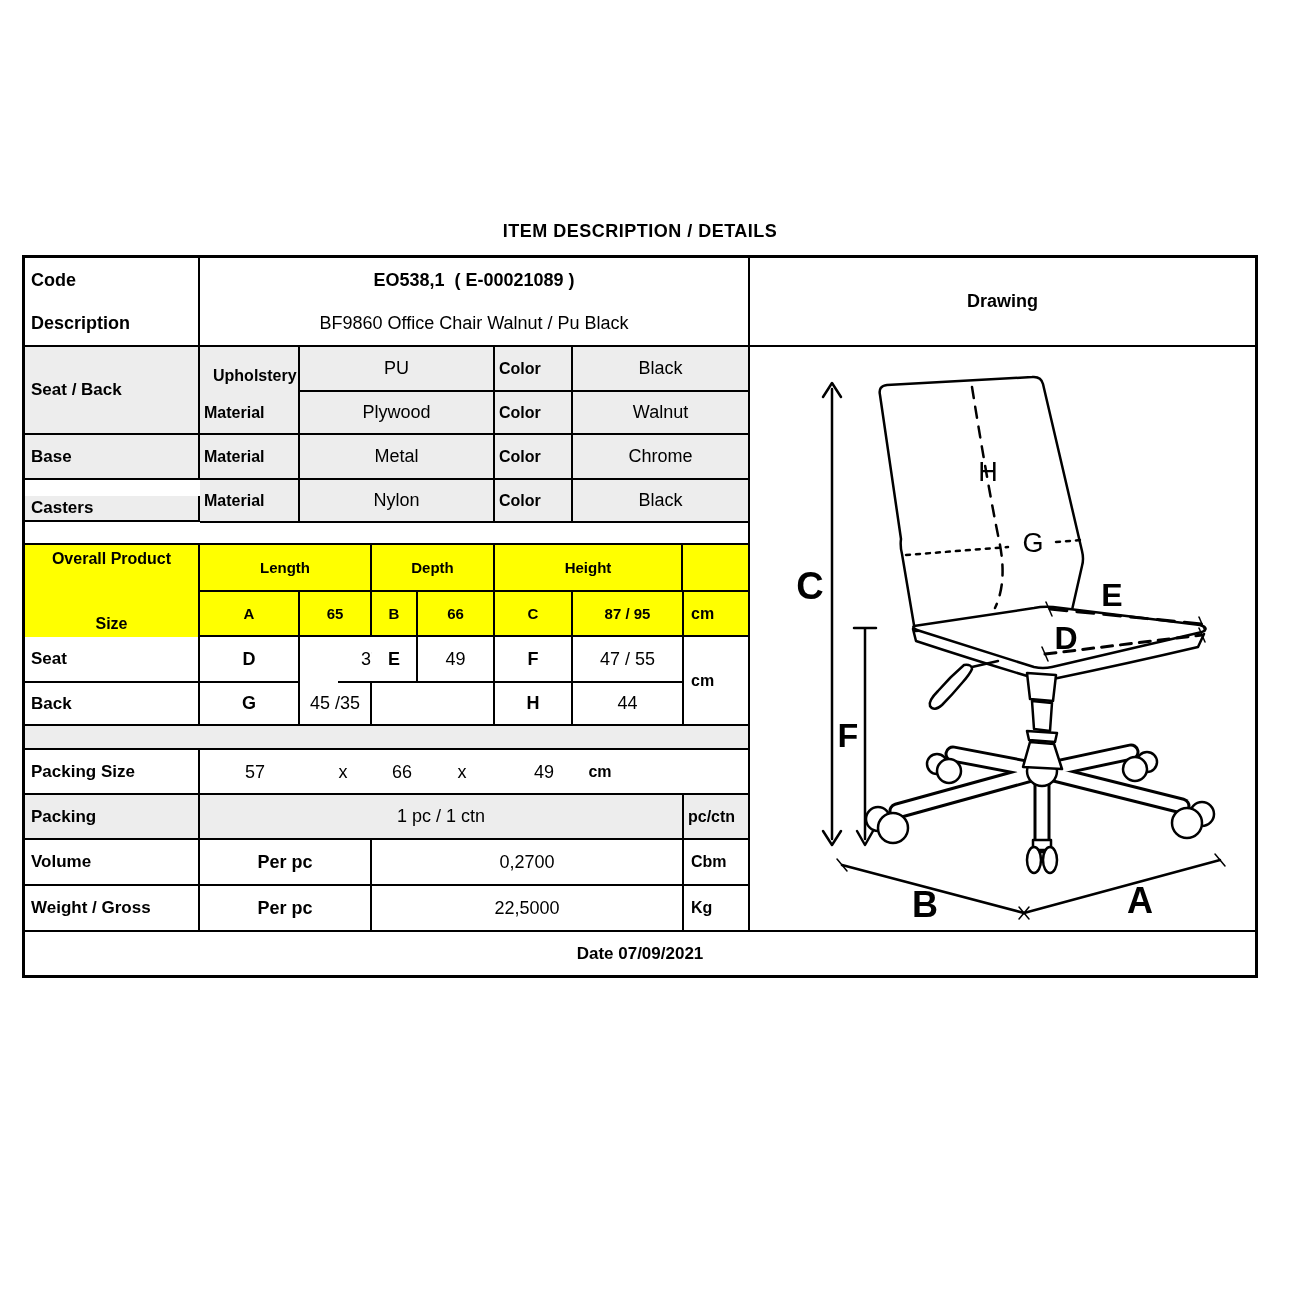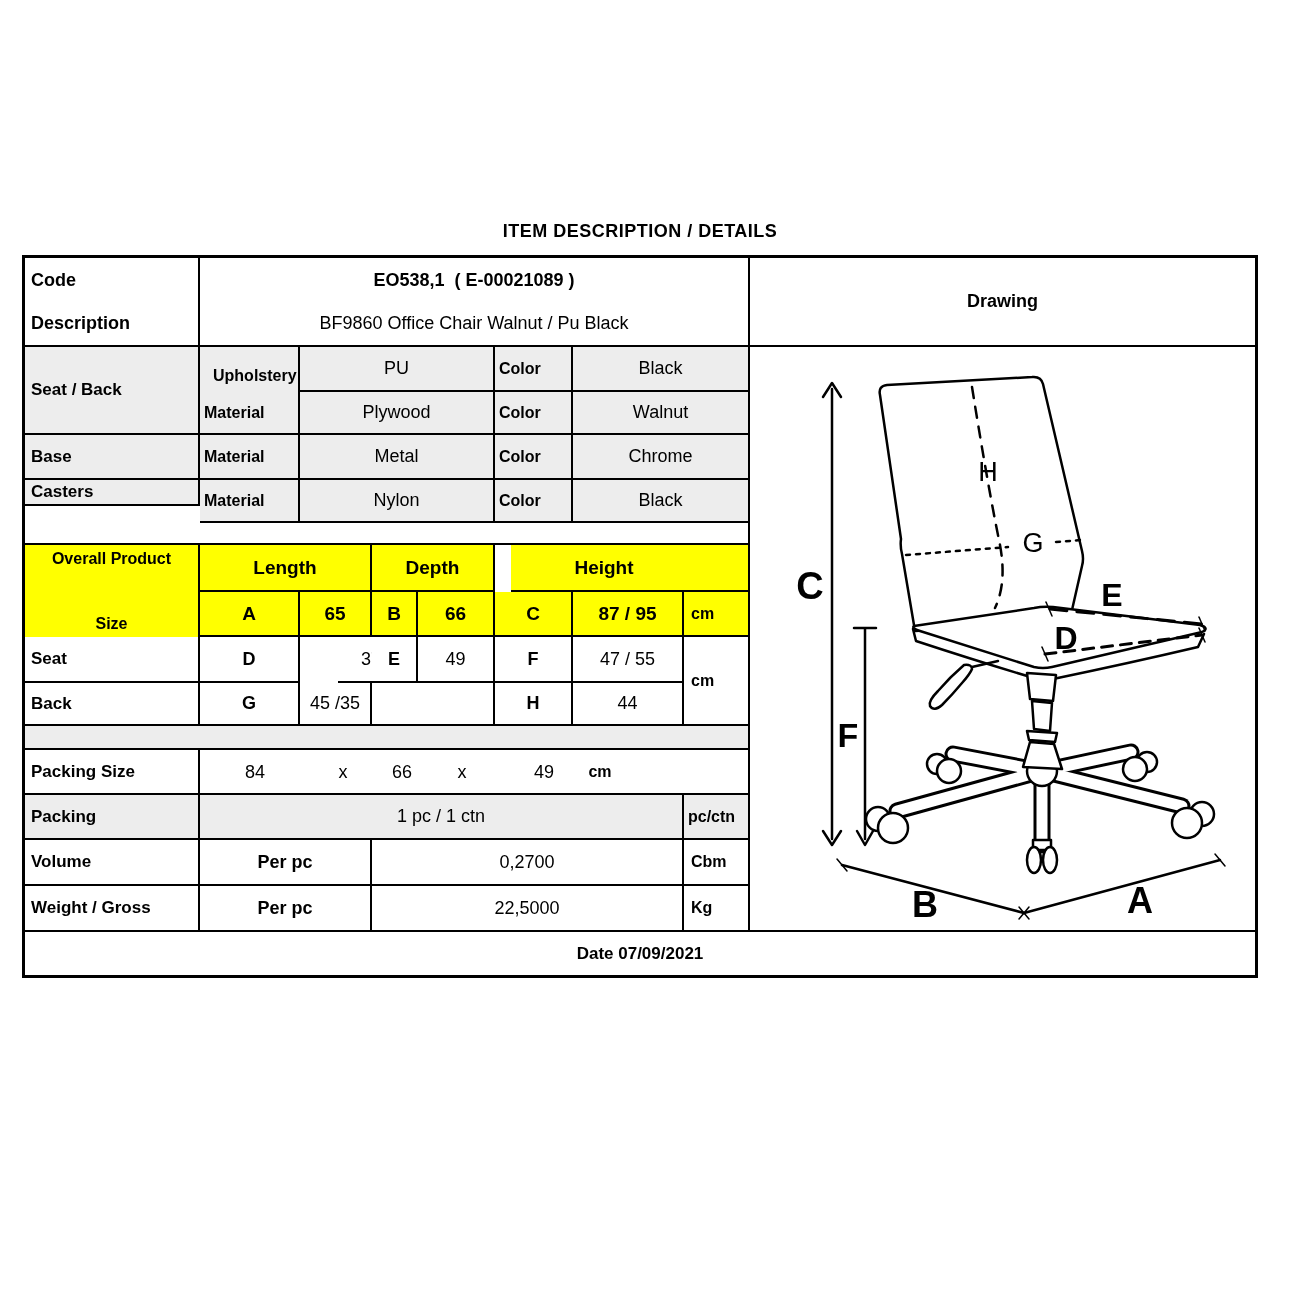--- a/index.html
+++ b/index.html
@@ -10,21 +10,21 @@
         font-size:18px;white-space:pre;}
   .label{justify-content:flex-start;padding-left:6px;font-weight:bold;font-size:17px;}
   .center{justify-content:center;}
   .bold{font-weight:bold;}
   .gray{background:#ededed;}
   .yellow{background:#ffff00;}
   .unit{justify-content:flex-start;padding-left:7px;font-weight:bold;font-size:16px;}
   .noright{border-right:none;}
   .nobottom{border-bottom:none;}
   .f16{font-size:16px;}
-  .f19{font-size:19px;}
+  .f19{font-size:15px;}
   #title{position:absolute;left:25px;top:221px;width:1230px;text-align:center;
          font-weight:bold;font-size:18px;letter-spacing:.5px;}
   #frame{position:absolute;left:22px;top:255px;width:1236px;height:723px;
          border:3px solid #000;box-sizing:border-box;pointer-events:none;background:transparent;}
   .col2{display:flex;flex-direction:column;justify-content:center;line-height:1.55;
         font-weight:bold;font-size:16px;text-align:center;}
   .abs{position:absolute;top:50%;transform:translate(-50%,-50%);}
 </style>
 </head>
 <body>
@@ -50,35 +50,35 @@
   <div class="cell center gray" style="left:300px;top:392px;width:195px;height:43px;">Plywood</div>
   <div class="cell label gray f16" style="left:495px;top:392px;width:78px;height:43px;padding-left:4px;">Color</div>
   <div class="cell center gray" style="left:573px;top:392px;width:177px;height:43px;">Walnut</div>
 
   <div class="cell label gray" style="left:25px;top:435px;width:175px;height:45px;">Base</div>
   <div class="cell label gray f16" style="left:200px;top:435px;width:100px;height:45px;padding-left:4px;">Material</div>
   <div class="cell center gray" style="left:300px;top:435px;width:195px;height:45px;">Metal</div>
   <div class="cell label gray f16" style="left:495px;top:435px;width:78px;height:45px;padding-left:4px;">Color</div>
   <div class="cell center gray" style="left:573px;top:435px;width:177px;height:45px;text-align:center;">Chrome</div>
 
-  <div class="cell label gray" style="left:25px;top:480px;width:175px;height:26px;">Casters</div>
+  <div class="cell label gray" style="left:25px;top:496px;width:175px;height:26px;">Casters</div>
   <div class="cell label gray f16" style="left:200px;top:480px;width:100px;height:43px;padding-left:4px;">Material</div>
   <div class="cell center gray" style="left:300px;top:480px;width:195px;height:43px;">Nylon</div>
   <div class="cell label gray f16" style="left:495px;top:480px;width:78px;height:43px;padding-left:4px;">Color</div>
   <div class="cell center gray" style="left:573px;top:480px;width:177px;height:43px;">Black</div>
 
   <div class="cell" style="left:25px;top:523px;width:725px;height:22px;"></div>
 
   <div class="cell yellow col2" style="left:25px;top:545px;width:175px;height:95px;align-items:center;gap:40px;">
     <span>Overall Product</span>
     <span>Size</span>
   </div>
   <div class="cell center bold yellow f19" style="left:200px;top:545px;width:172px;height:47px;">Length</div>
   <div class="cell center bold yellow f19" style="left:372px;top:545px;width:123px;height:47px;">Depth</div>
-  <div class="cell center bold yellow f19" style="left:495px;top:545px;width:188px;height:47px;margin-left:16px;">Height</div>
+  <div class="cell center bold yellow f19" style="left:495px;top:545px;width:188px;height:47px;">Height</div>
   <div class="cell yellow" style="left:683px;top:545px;width:67px;height:47px;"></div>
 
   <div class="cell center bold yellow f19" style="left:200px;top:592px;width:100px;height:45px;">A</div>
   <div class="cell center bold yellow f19" style="left:300px;top:592px;width:72px;height:45px;">65</div>
   <div class="cell center bold yellow f19" style="left:372px;top:592px;width:46px;height:45px;">B</div>
   <div class="cell center bold yellow f19" style="left:418px;top:592px;width:77px;height:45px;">66</div>
   <div class="cell center bold yellow f19" style="left:495px;top:592px;width:78px;height:45px;">C</div>
   <div class="cell center bold yellow f19" style="left:573px;top:592px;width:111px;height:45px;">87 / 95</div>
   <div class="cell unit yellow" style="left:684px;top:592px;width:66px;height:45px;">cm</div>
 
@@ -95,21 +95,21 @@
   <div class="cell center bold" style="left:200px;top:683px;width:100px;height:43px;">G</div>
   <div class="cell center" style="left:300px;top:683px;width:72px;height:43px;">45 /35</div>
   <div class="cell" style="left:372px;top:683px;width:123px;height:43px;"></div>
   <div class="cell center bold" style="left:495px;top:683px;width:78px;height:43px;">H</div>
   <div class="cell center" style="left:573px;top:683px;width:111px;height:43px;">44</div>
 
   <div class="cell gray" style="left:25px;top:726px;width:725px;height:24px;"></div>
 
   <div class="cell label" style="left:25px;top:750px;width:175px;height:45px;">Packing Size</div>
   <div class="cell" style="left:200px;top:750px;width:550px;height:45px;">
-    <span class="abs" style="left:55px;">84</span>
+    <span class="abs" style="left:55px;">57</span>
     <span class="abs" style="left:143px;">x</span>
     <span class="abs" style="left:202px;">66</span>
     <span class="abs" style="left:262px;">x</span>
     <span class="abs" style="left:344px;">49</span>
     <span class="abs bold f16" style="left:400px;">cm</span>
   </div>
 
   <div class="cell label gray" style="left:25px;top:795px;width:175px;height:45px;">Packing</div>
   <div class="cell center gray" style="left:200px;top:795px;width:484px;height:45px;">1 pc / 1 ctn</div>
   <div class="cell unit gray" style="left:684px;top:795px;width:66px;height:45px;padding-left:4px;">pc/ctn</div>

